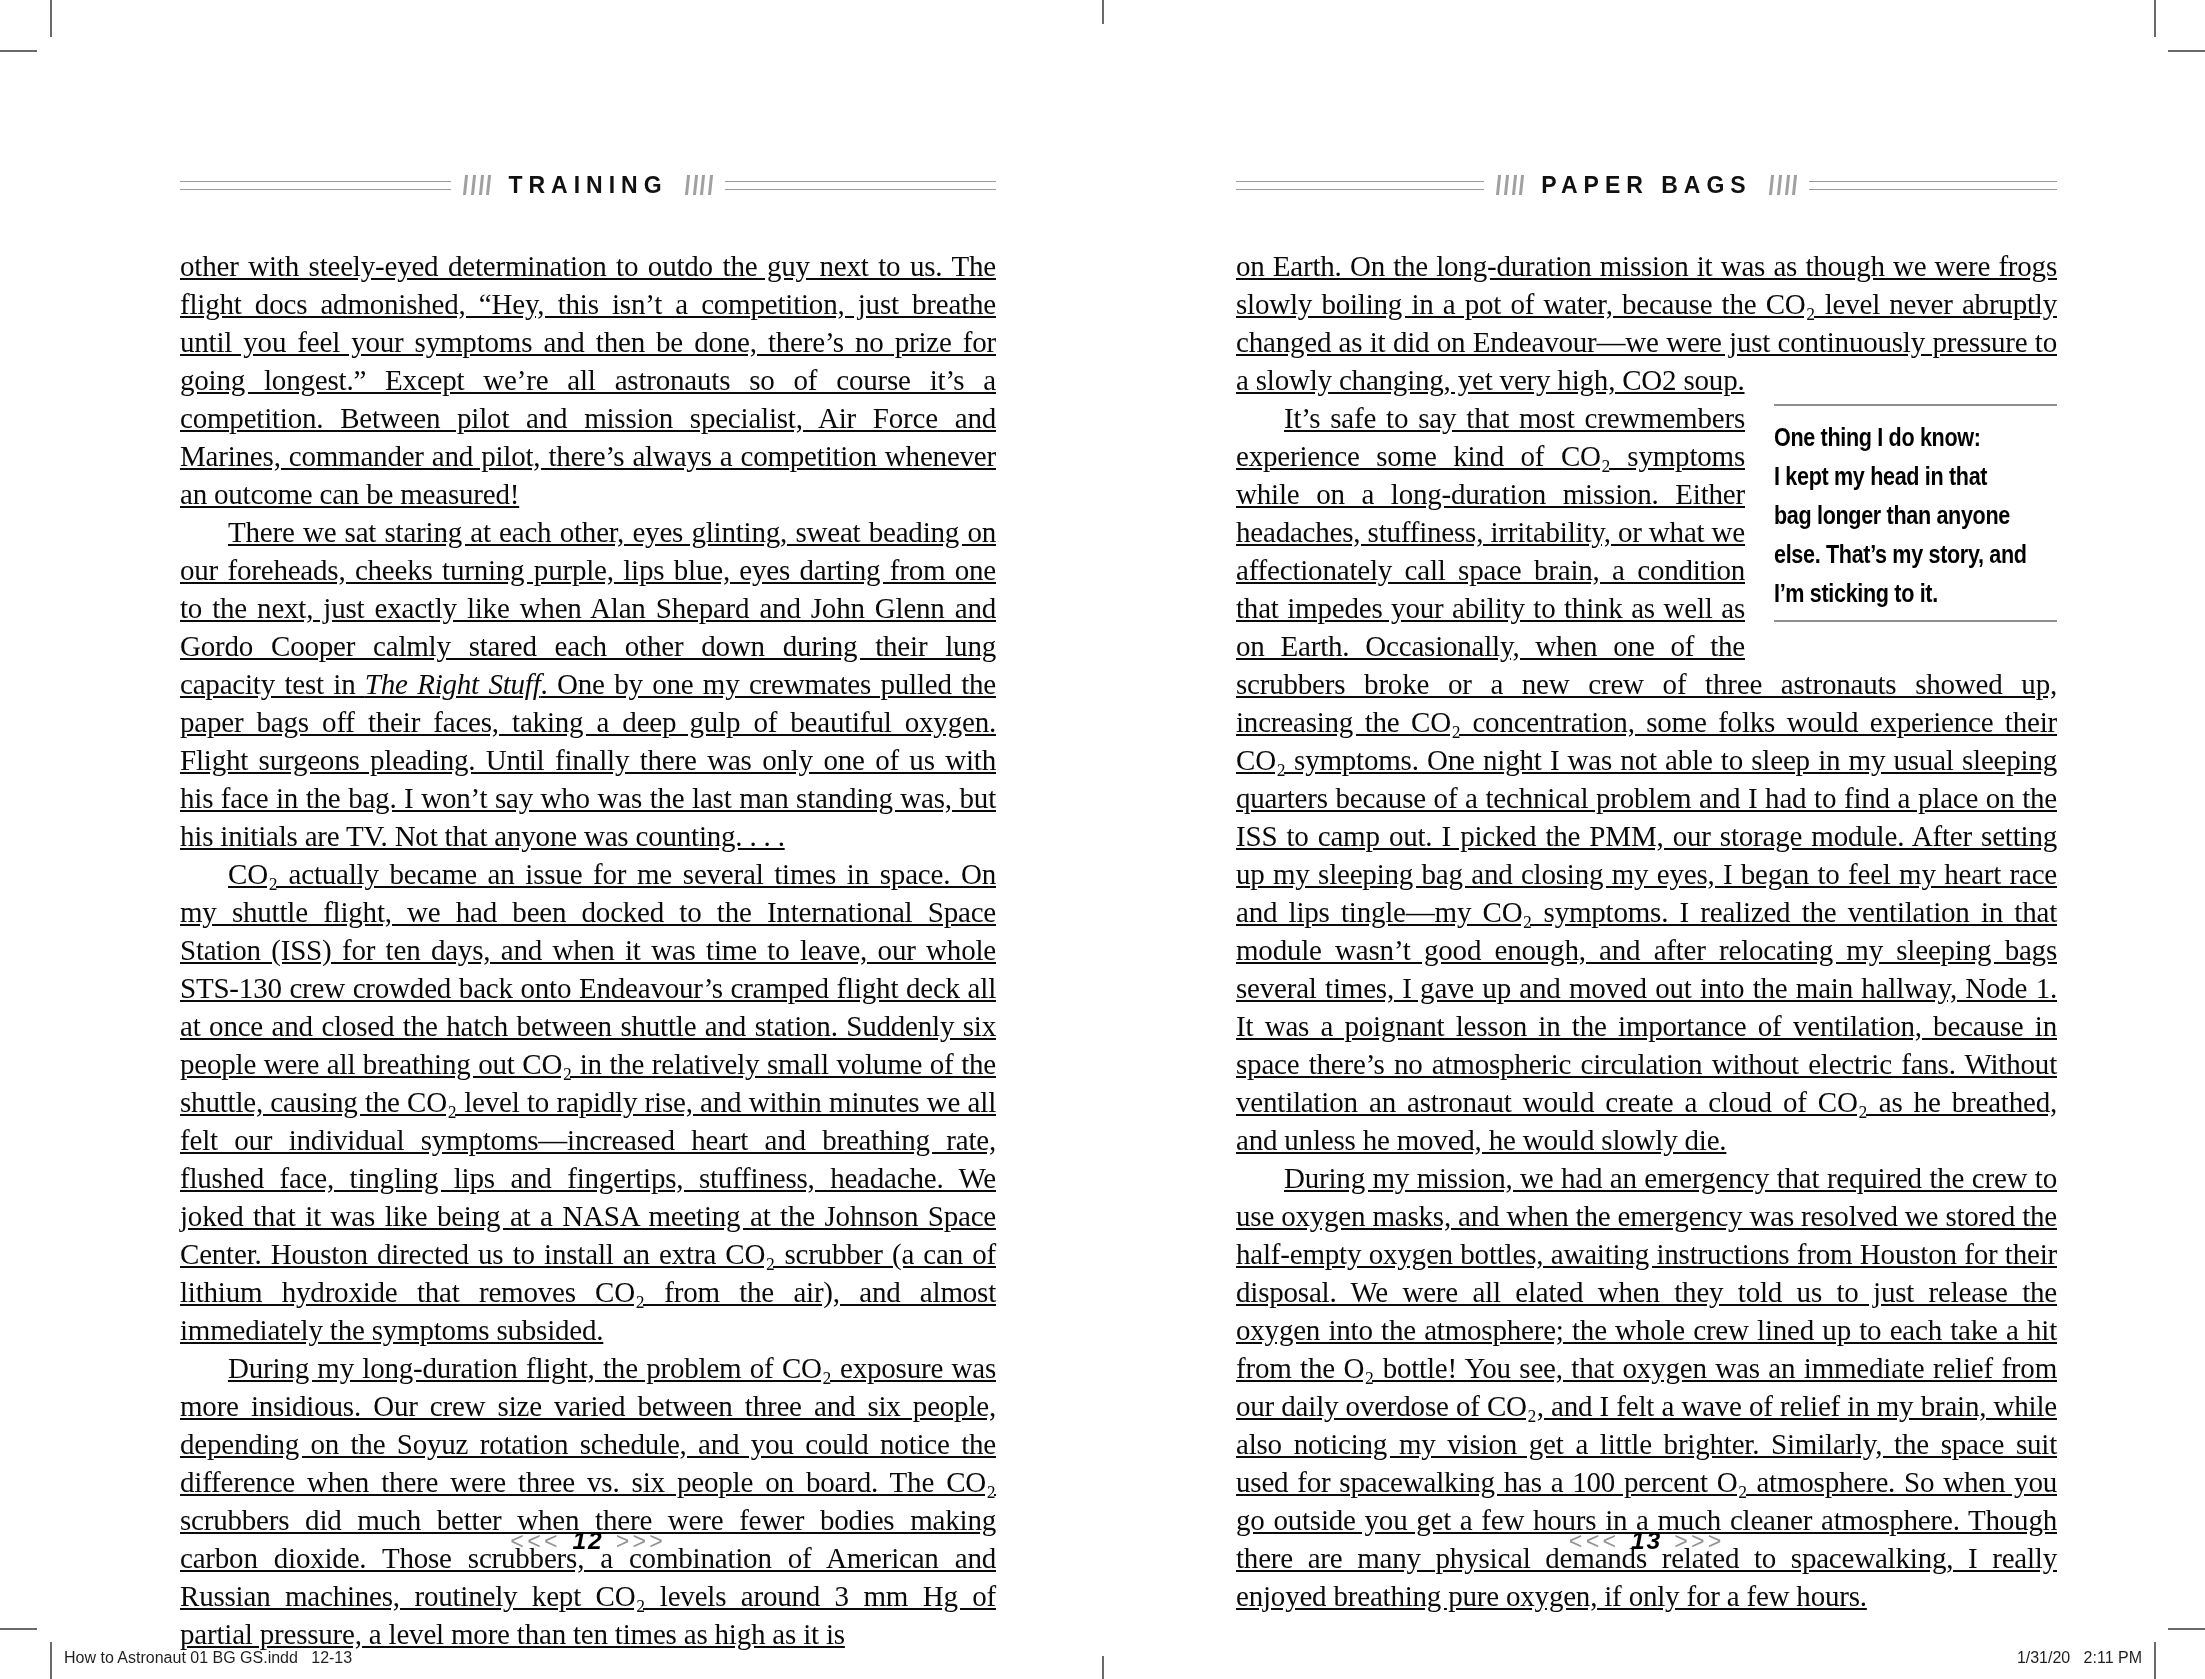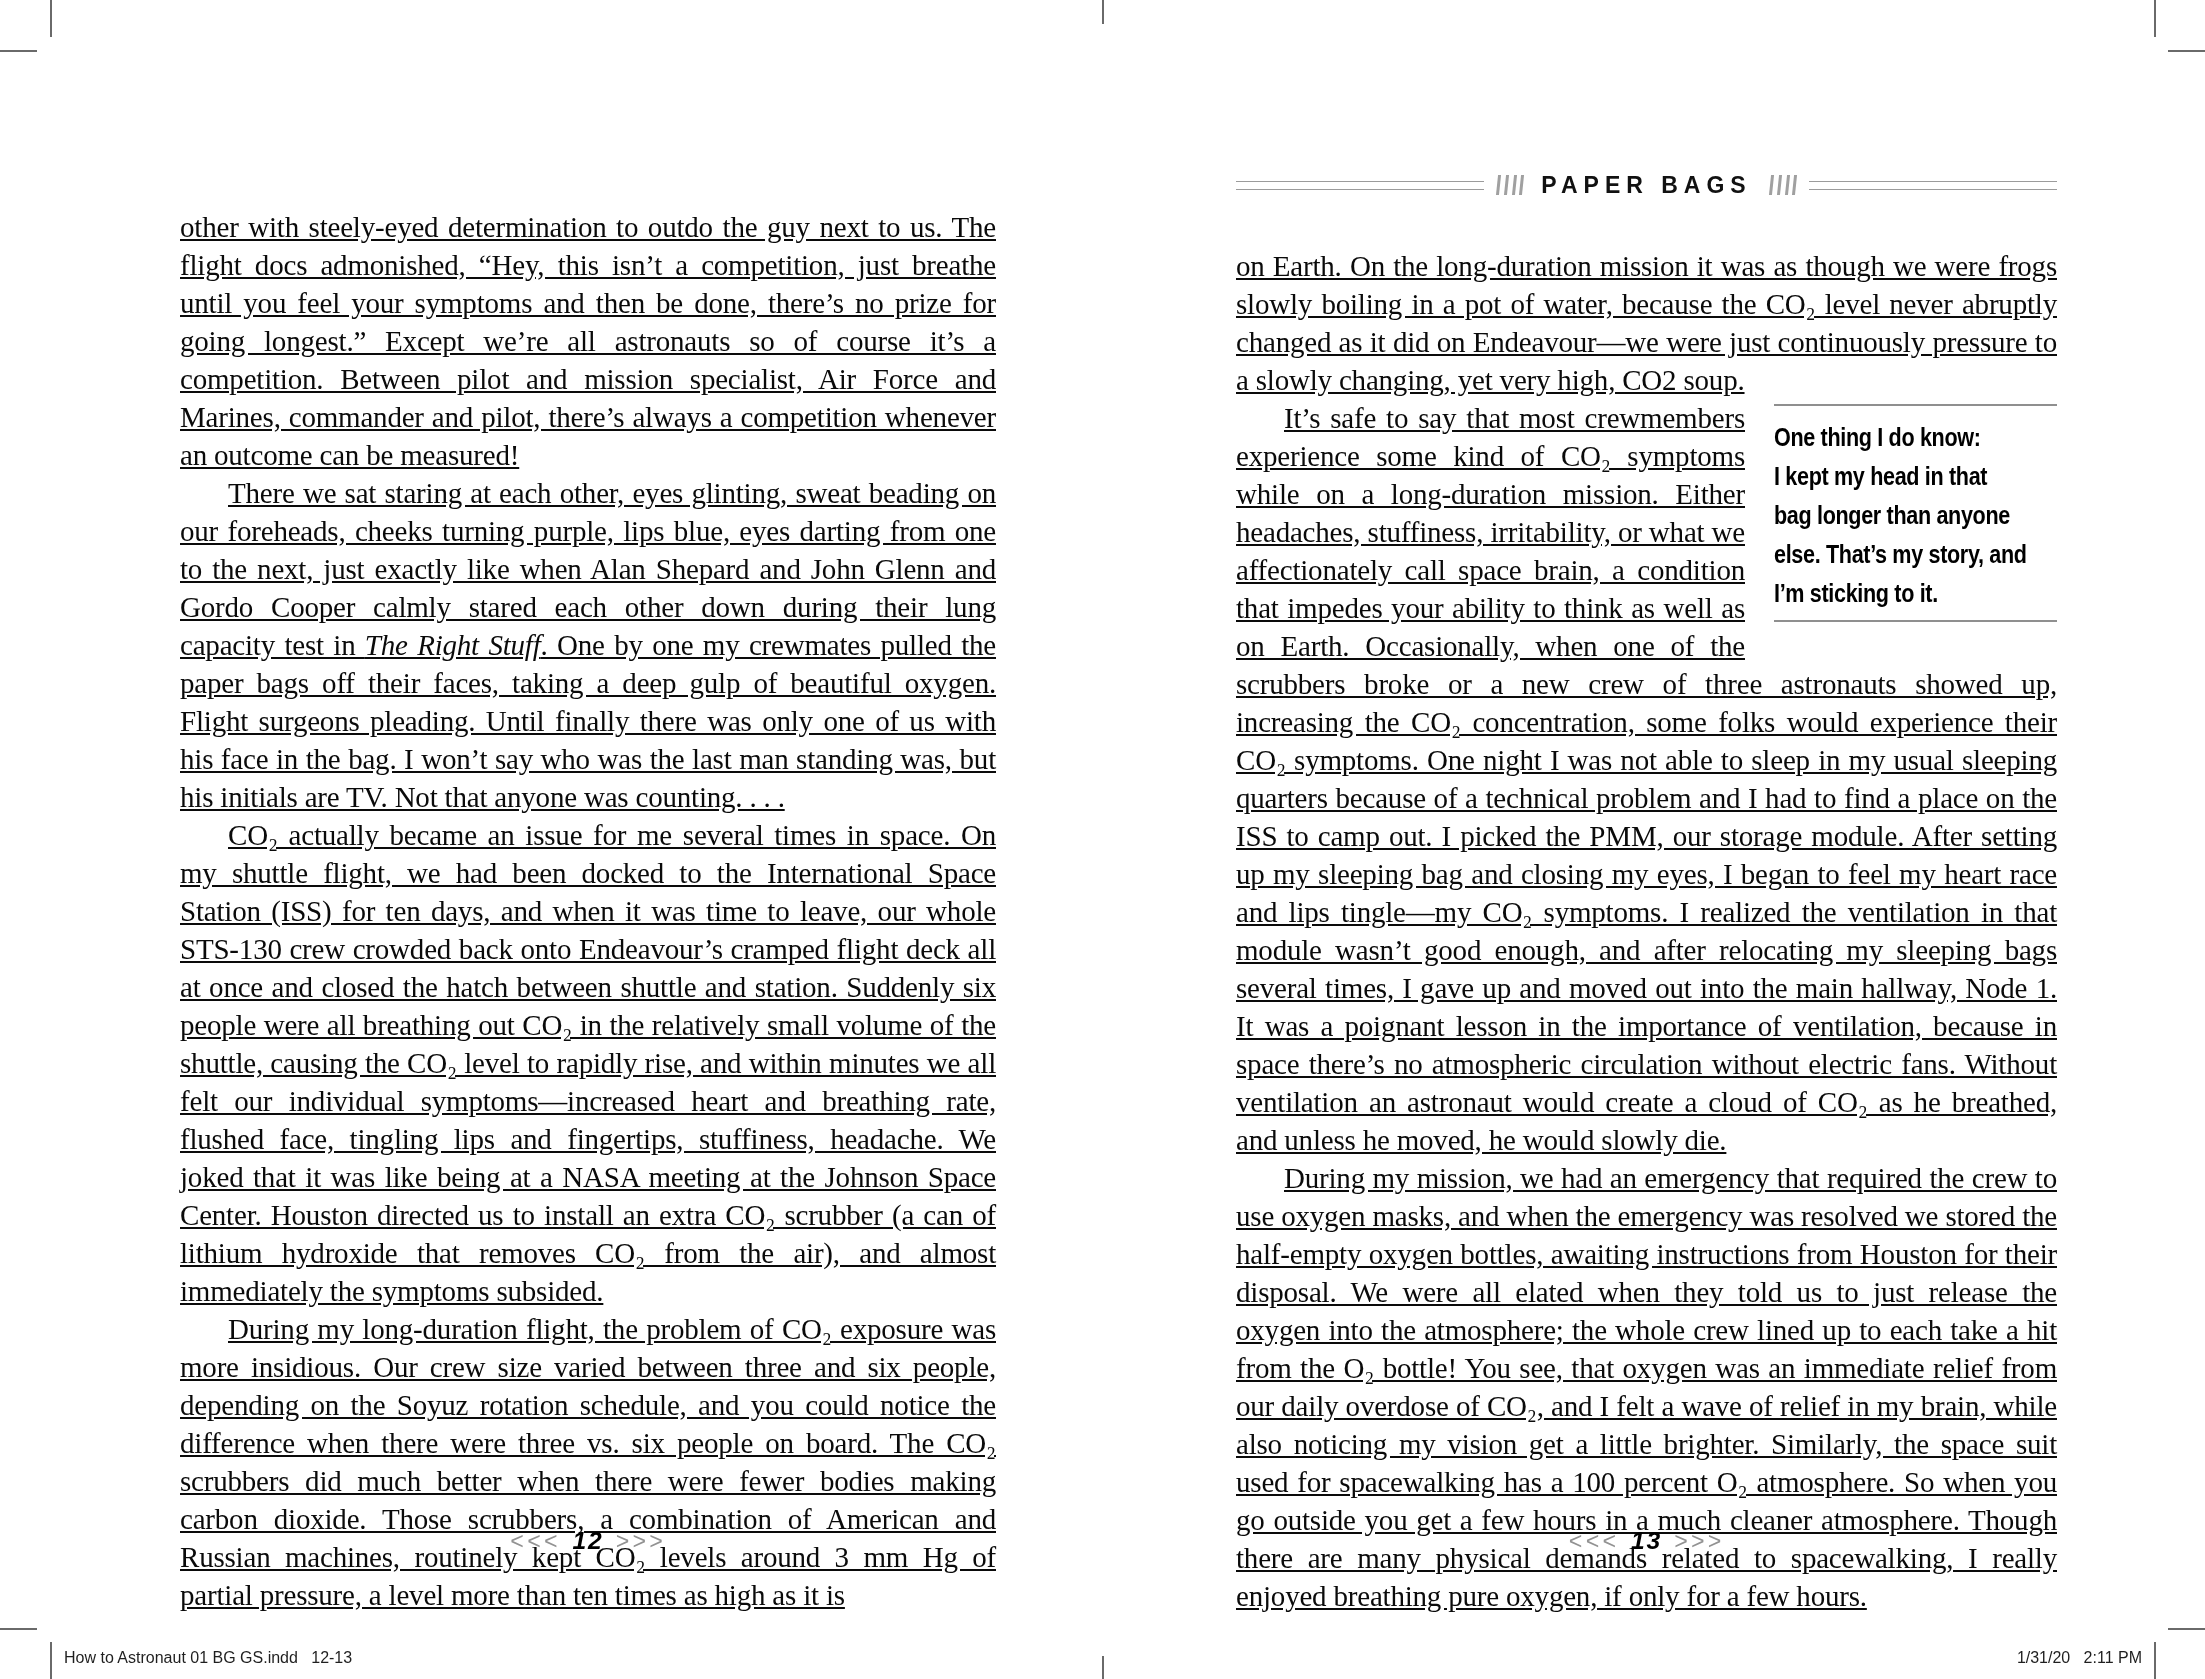--- a/index.html
+++ b/index.html
@@ -62,20 +62,37 @@
   <div class="crop" style="left:2154px;top:0;width:1.7px;height:37px;"></div>
   <div class="crop" style="left:2168px;top:50px;width:37px;height:1.7px;"></div>
   <div class="crop" style="left:50px;top:1642px;width:1.7px;height:37px;"></div>
   <div class="crop" style="left:0;top:1628px;width:37px;height:1.7px;"></div>
   <div class="crop" style="left:2154px;top:1642px;width:1.7px;height:37px;"></div>
   <div class="crop" style="left:2168px;top:1628px;width:37px;height:1.7px;"></div>
   <div class="crop" style="left:1102px;top:0;width:1.7px;height:24px;"></div>
   <div class="crop" style="left:1102px;top:1656px;width:1.7px;height:24px;"></div>
 
   <div class="page-col" id="left-col">
+    <div class="col-header">
+      <div class="dbl-rule"></div>
+      <div class="ticks">
+          <i></i>
+          <i></i>
+          <i></i>
+          <i></i>
+        </div>
+      <div class="header-title">TRAINING</div>
+      <div class="ticks">
+          <i></i>
+          <i></i>
+          <i></i>
+          <i></i>
+        </div>
+      <div class="dbl-rule"></div>
+    </div>
     <div class="body-text">
       <p><span>other with steely-eyed determination to outdo the guy next to us. The flight docs admonished, “Hey, this isn’t a competition, just breathe until you feel your symptoms and then be done, there’s no prize for going longest.” Except we’re all astronauts so of course it’s a competition. Between pilot and mission specialist, Air Force and Marines, commander and pilot, there’s always a competition whenever an outcome can be measured!</span></p>
       <p class="indent"><span>There we sat staring at each other, eyes glinting, sweat beading on our foreheads, cheeks turning purple, lips blue, eyes darting from one to the next, just exactly like when Alan Shepard and John Glenn and Gordo Cooper calmly stared each other down during their lung capacity test in </span><span class="it">The Right Stuff</span><span>. One by one my crewmates pulled the paper bags off their faces, taking a deep gulp of beautiful oxygen. Flight surgeons pleading. Until finally there was only one of us with his face in the bag. I won’t say who was the last man standing was, but his initials are TV. Not that anyone was counting. . . .</span></p>
       <p class="indent"><span>CO₂ actually became an issue for me several times in space. On my shuttle flight, we had been docked to the International Space Station (ISS) for ten days, and when it was time to leave, our whole STS-130 crew crowded back onto Endeavour’s cramped flight deck all at once and closed the hatch between shuttle and station. Suddenly six people were all breathing out CO₂ in the relatively small volume of the shuttle, causing the CO₂ level to rapidly rise, and within minutes we all felt our individual symptoms—increased heart and breathing rate, flushed face, tingling lips and fingertips, stuffiness, headache. We joked that it was like being at a NASA meeting at the Johnson Space Center. Houston directed us to install an extra CO₂ scrubber (a can of lithium hydroxide that removes CO₂ from the air), and almost immediately the symptoms subsided.</span></p>
       <p class="indent"><span>During my long-duration flight, the problem of CO₂ exposure was more insidious. Our crew size varied between three and six people, depending on the Soyuz rotation schedule, and you could notice the difference when there were three vs. six people on board. The CO₂ scrubbers did much better when there were fewer bodies making carbon dioxide. Those scrubbers, a combination of American and Russian machines, routinely kept CO₂ levels around 3 mm Hg of partial pressure, a level more than ten times as high as it is</span></p>
     </div>
   </div>
 
   <div class="page-col" id="right-col">
     <div class="col-header">

